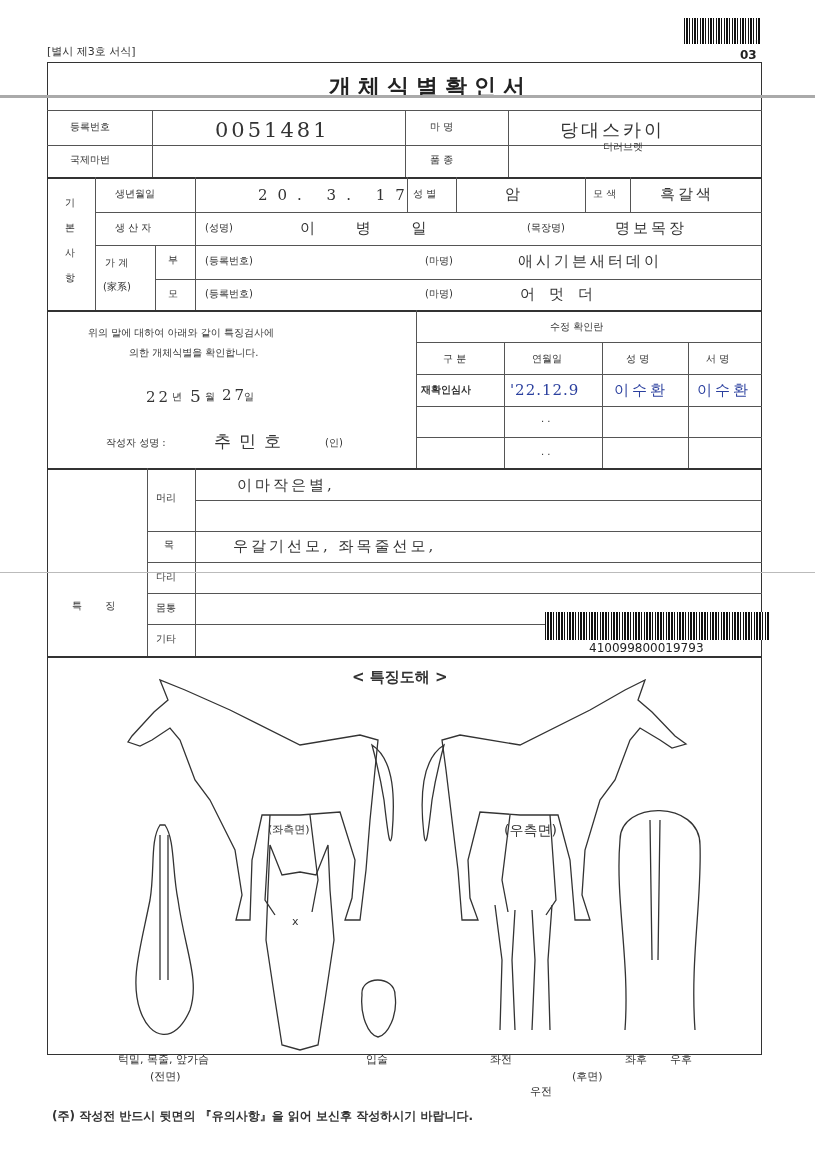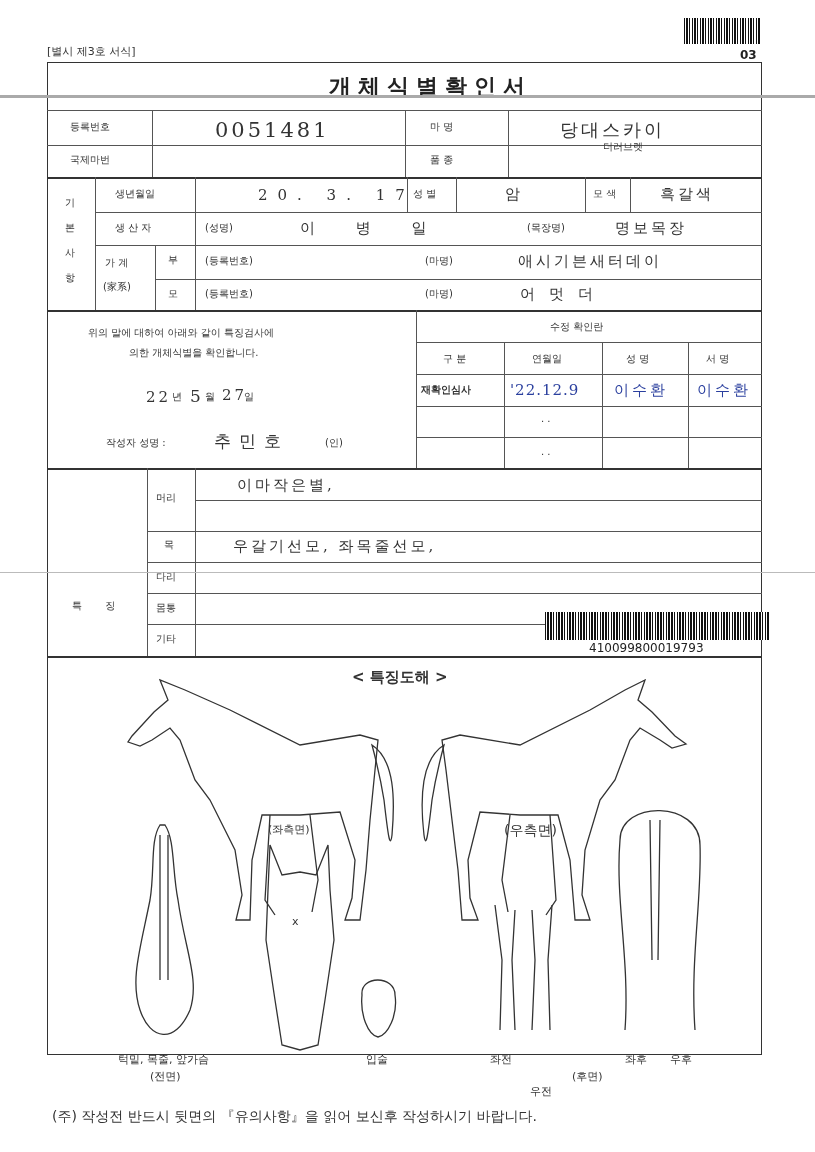--- a/index.html
+++ b/index.html
@@ -204,13 +204,13 @@
 <div class="t" style="left:504px;top:822px;font-size:14px;">(우측면)</div>
 <div class="t" style="left:118px;top:1052px;font-size:11px;">턱밑, 목줄, 앞가슴</div>
 <div class="t" style="left:150px;top:1069px;font-size:11px;">(전면)</div>
 <div class="t" style="left:366px;top:1052px;font-size:11px;">입술</div>
 <div class="t" style="left:490px;top:1052px;font-size:11px;">좌전</div>
 <div class="t" style="left:530px;top:1052px;font-size:11px;margin-top:32px;">우전</div>
 <div class="t" style="left:625px;top:1052px;font-size:11px;">좌후</div>
 <div class="t" style="left:670px;top:1052px;font-size:11px;">우후</div>
 <div class="t" style="left:572px;top:1069px;font-size:11px;">(후면)</div>
 
-<div class="t" style="left:52px;top:1108px;font-size:14px;">(주) 작성전 반드시 뒷면의 『유의사항』을 읽어 보신후 작성하시기 바랍니다.</div>
+<div class="t" style="left:52px;top:1108px;font-size:12px;font-weight:bold;">(주) 작성전 반드시 뒷면의 『유의사항』을 읽어 보신후 작성하시기 바랍니다.</div>
 
 </body></html>

